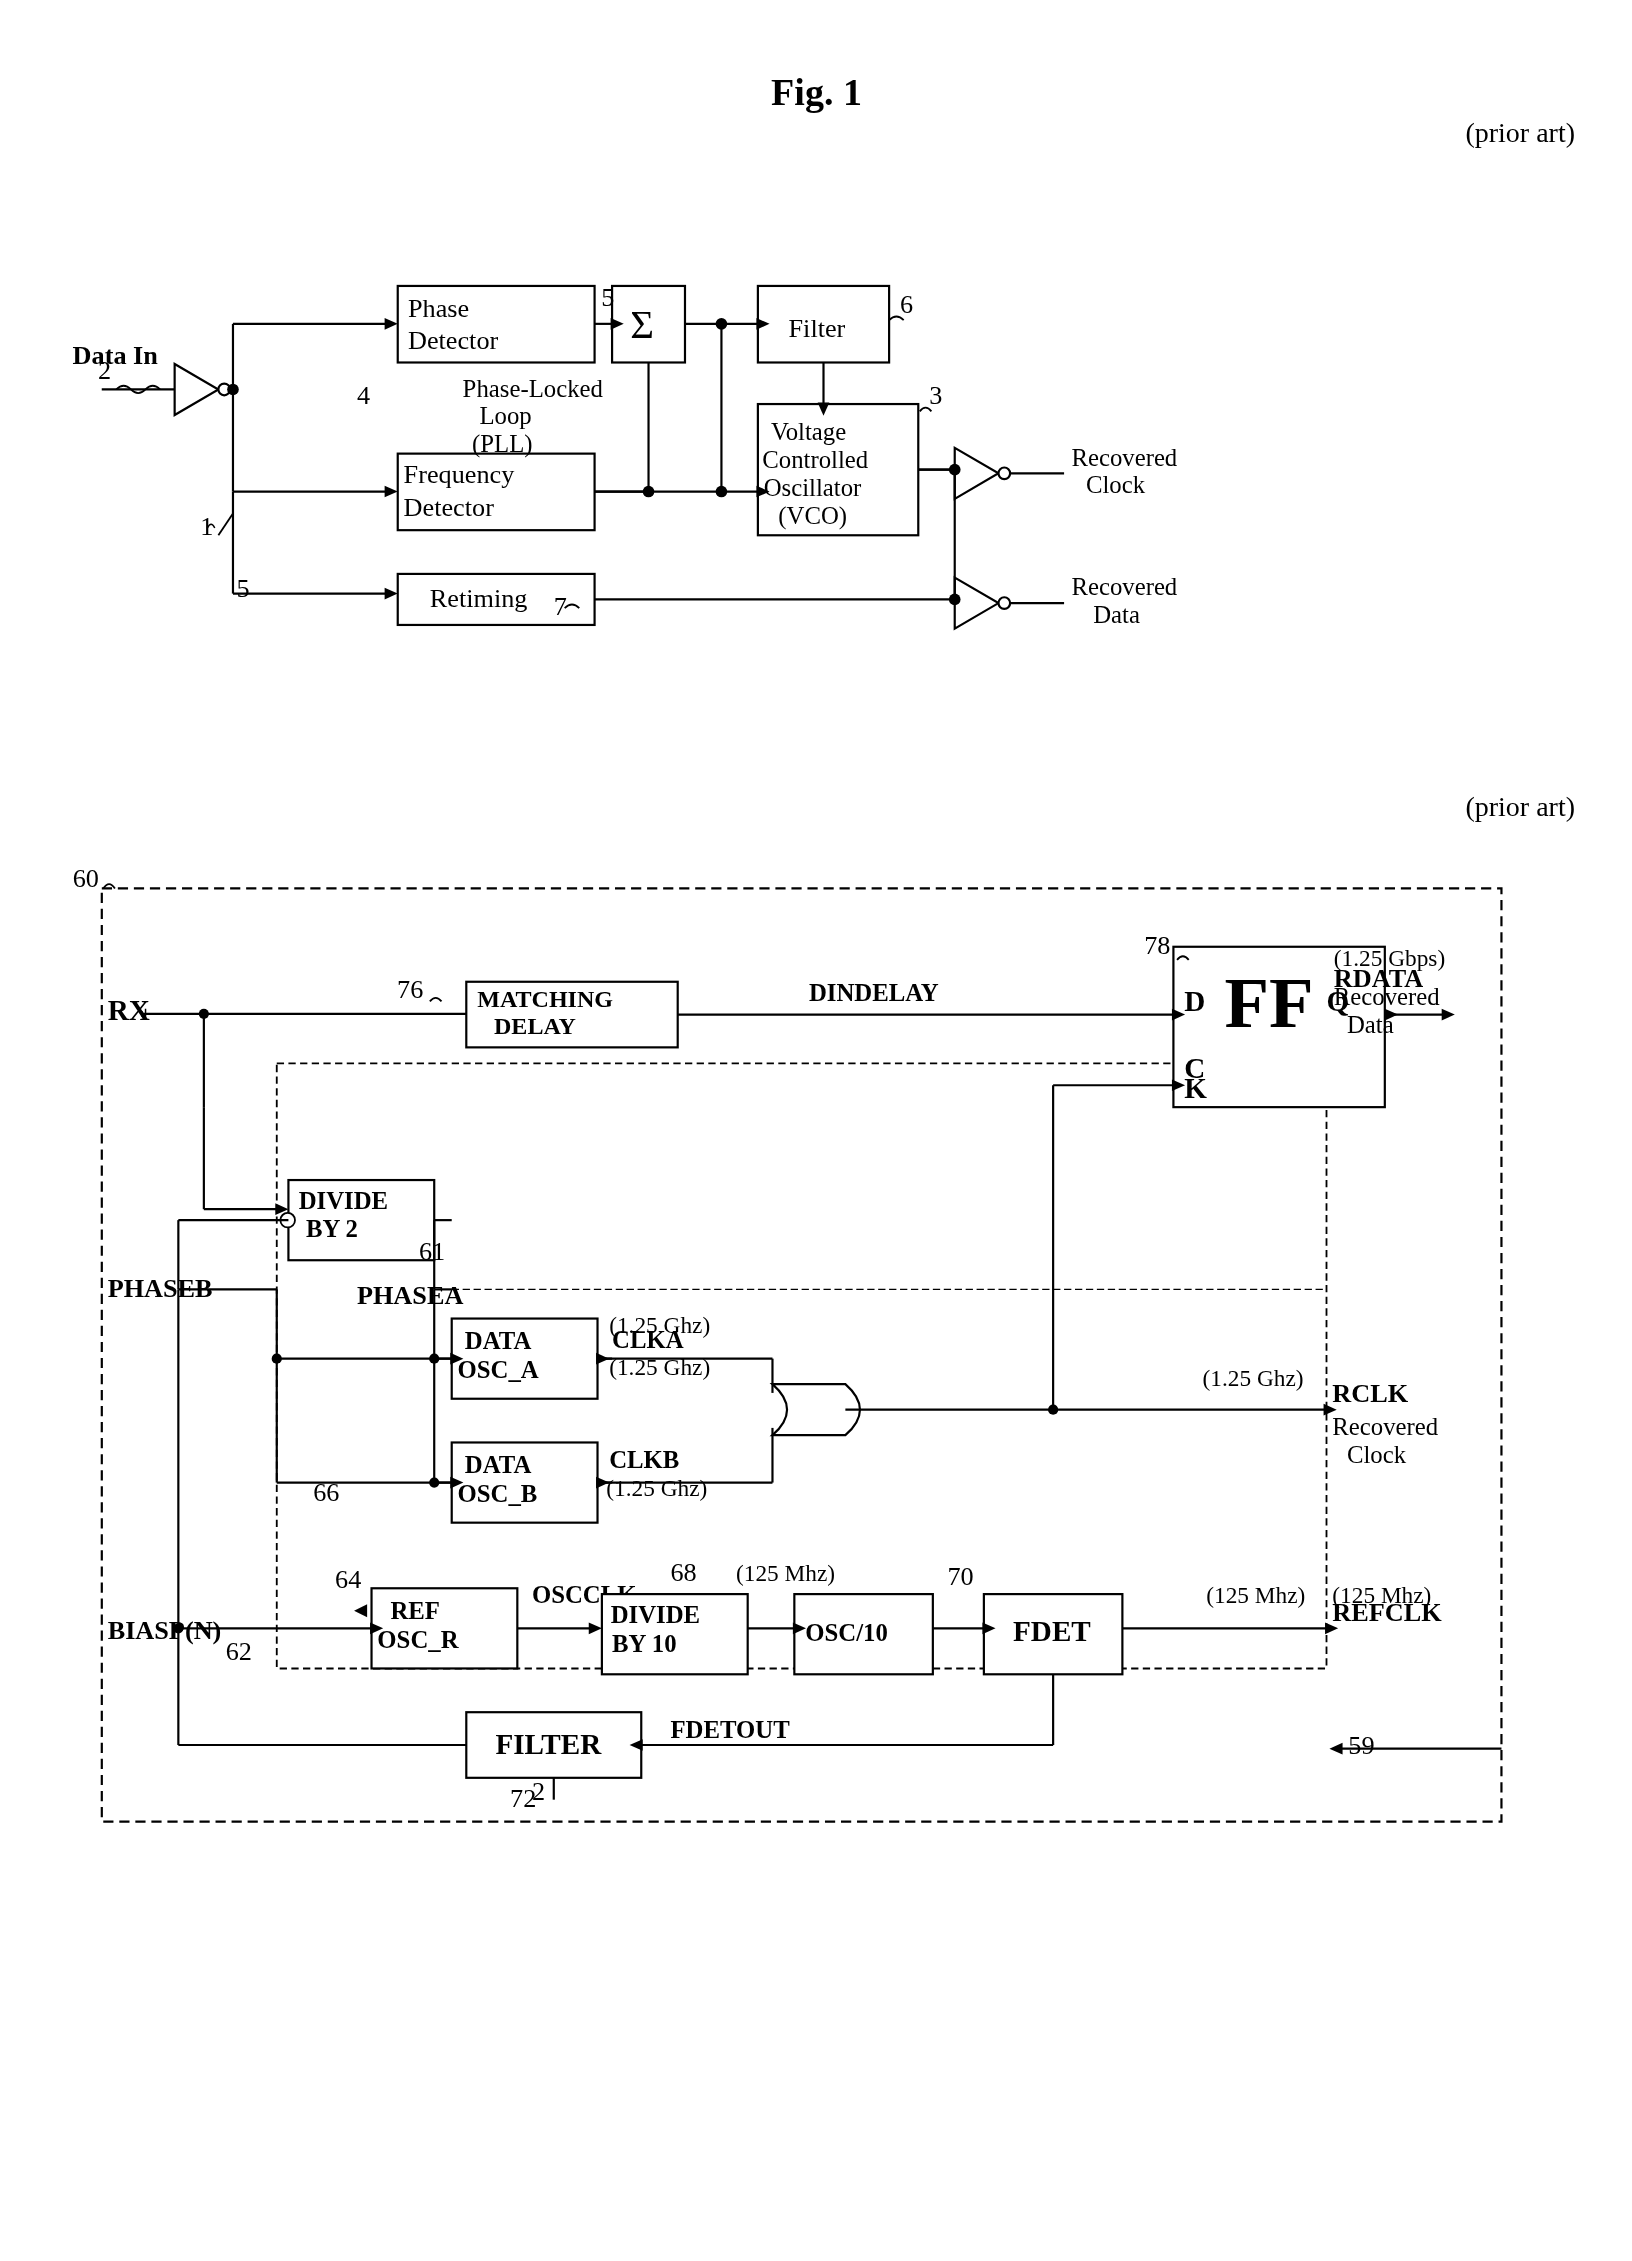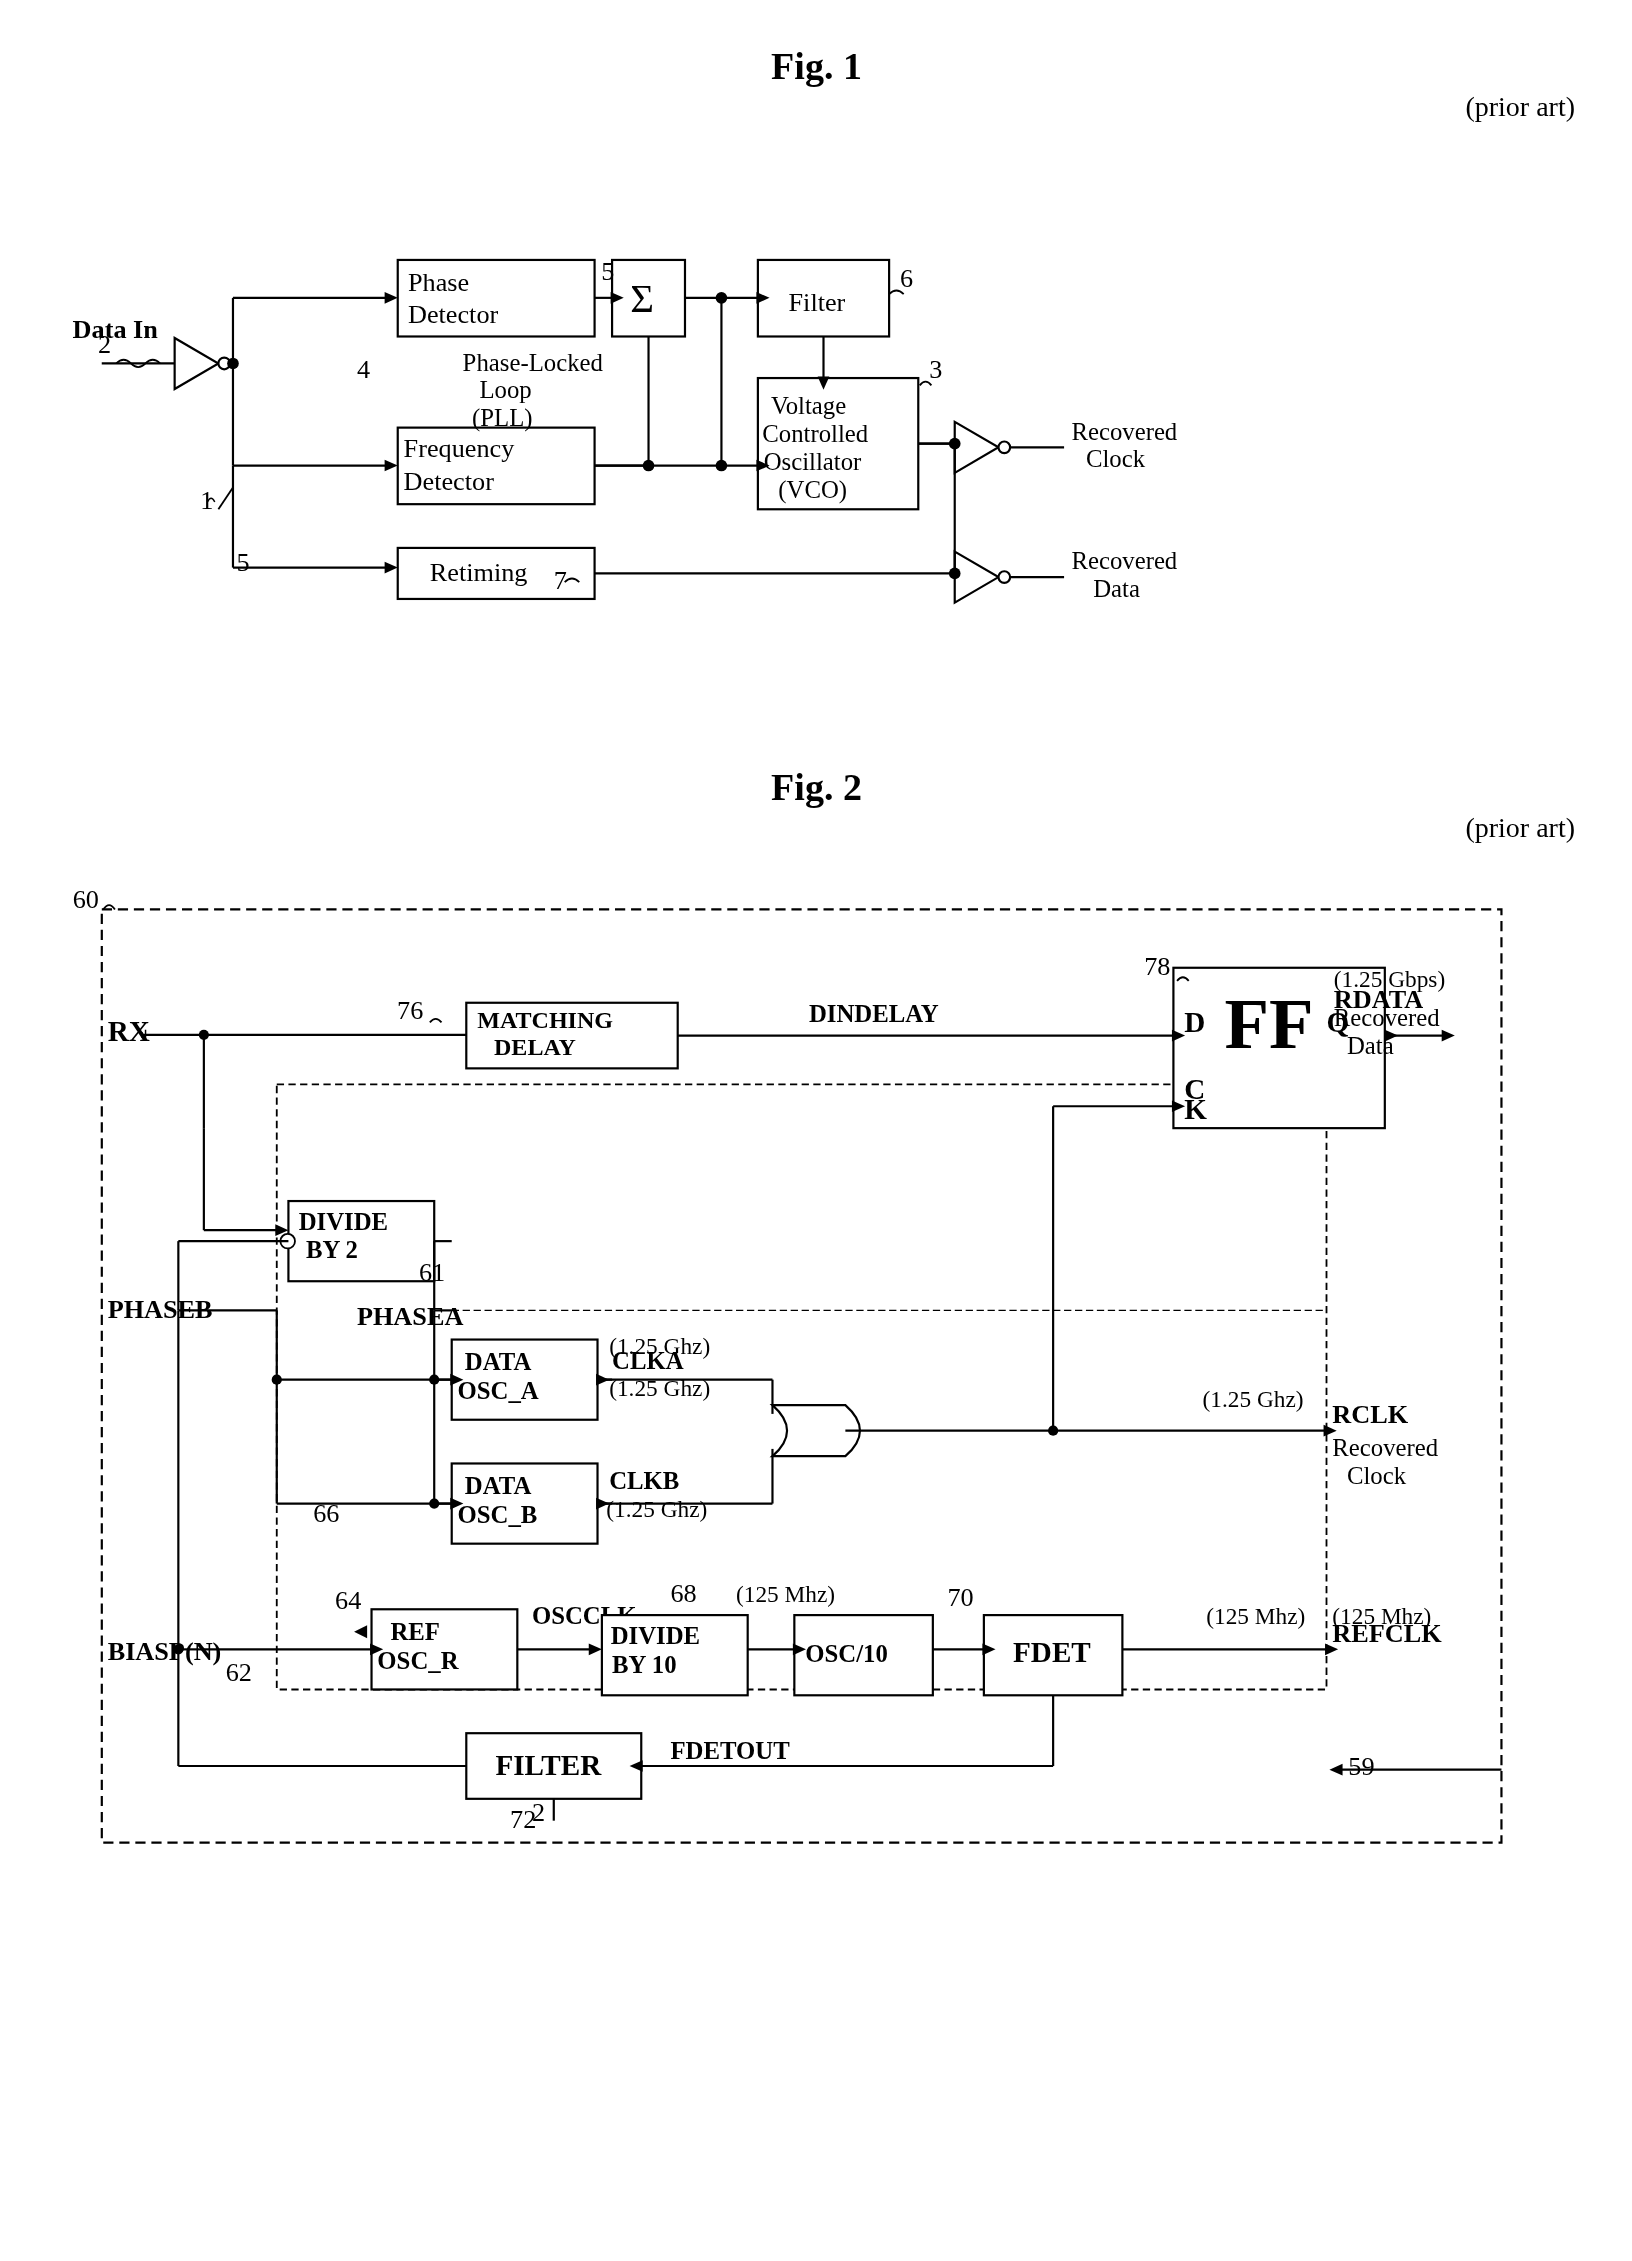--- a/index.html
+++ b/index.html
@@ -9,21 +9,21 @@
       width: 1633px;
       min-height: 2261px;
       position: relative;
       overflow-x: hidden;
     }
     .page {
       width: 1633px;
       min-height: 2261px;
       background: #fff;
       position: relative;
-      padding: 44px 58px;
+      padding: 70px 58px;
     }
 
     
     .fig-title {
       text-align: center;
       font-size: 38px;
       font-weight: bold;
       margin-bottom: 2.9px;
     }
     .fig-subtitle {
@@ -181,21 +181,20 @@
 
       <line x1="1180" y1="400" x2="1230" y2="400" stroke="#000" stroke-width="3"></line>
 
       <line x1="1230" y1="400" x2="1230" y2="578" stroke="#000" stroke-width="3"></line>
       <circle cx="1230" cy="400" r="8" fill="#000"></circle>
       <circle cx="1230" cy="578" r="8" fill="#000"></circle>
     </svg>
   </div>
 
   <div style="text-align:center; margin-bottom: 14.6px;">
-    <div class="fig-title">Fig. 2</div>
     <div class="fig-subtitle">(prior art)</div>
   </div>
 
   <div class="fig2-container">
     <svg viewBox="0 0 2100 1380" width="1531" height="1006" style="position:absolute;left:0;top:0;">
 
       <rect x="60" y="50" width="1920" height="1280" fill="none" stroke="#000" stroke-width="3" stroke-dasharray="14,8"></rect>
 
       <text x="20" y="48" font-size="36" font-family="Times New Roman">60</text>
       <path d="M62,50 Q70,38 78,50" fill="none" stroke="#000" stroke-width="2.5"></path>

